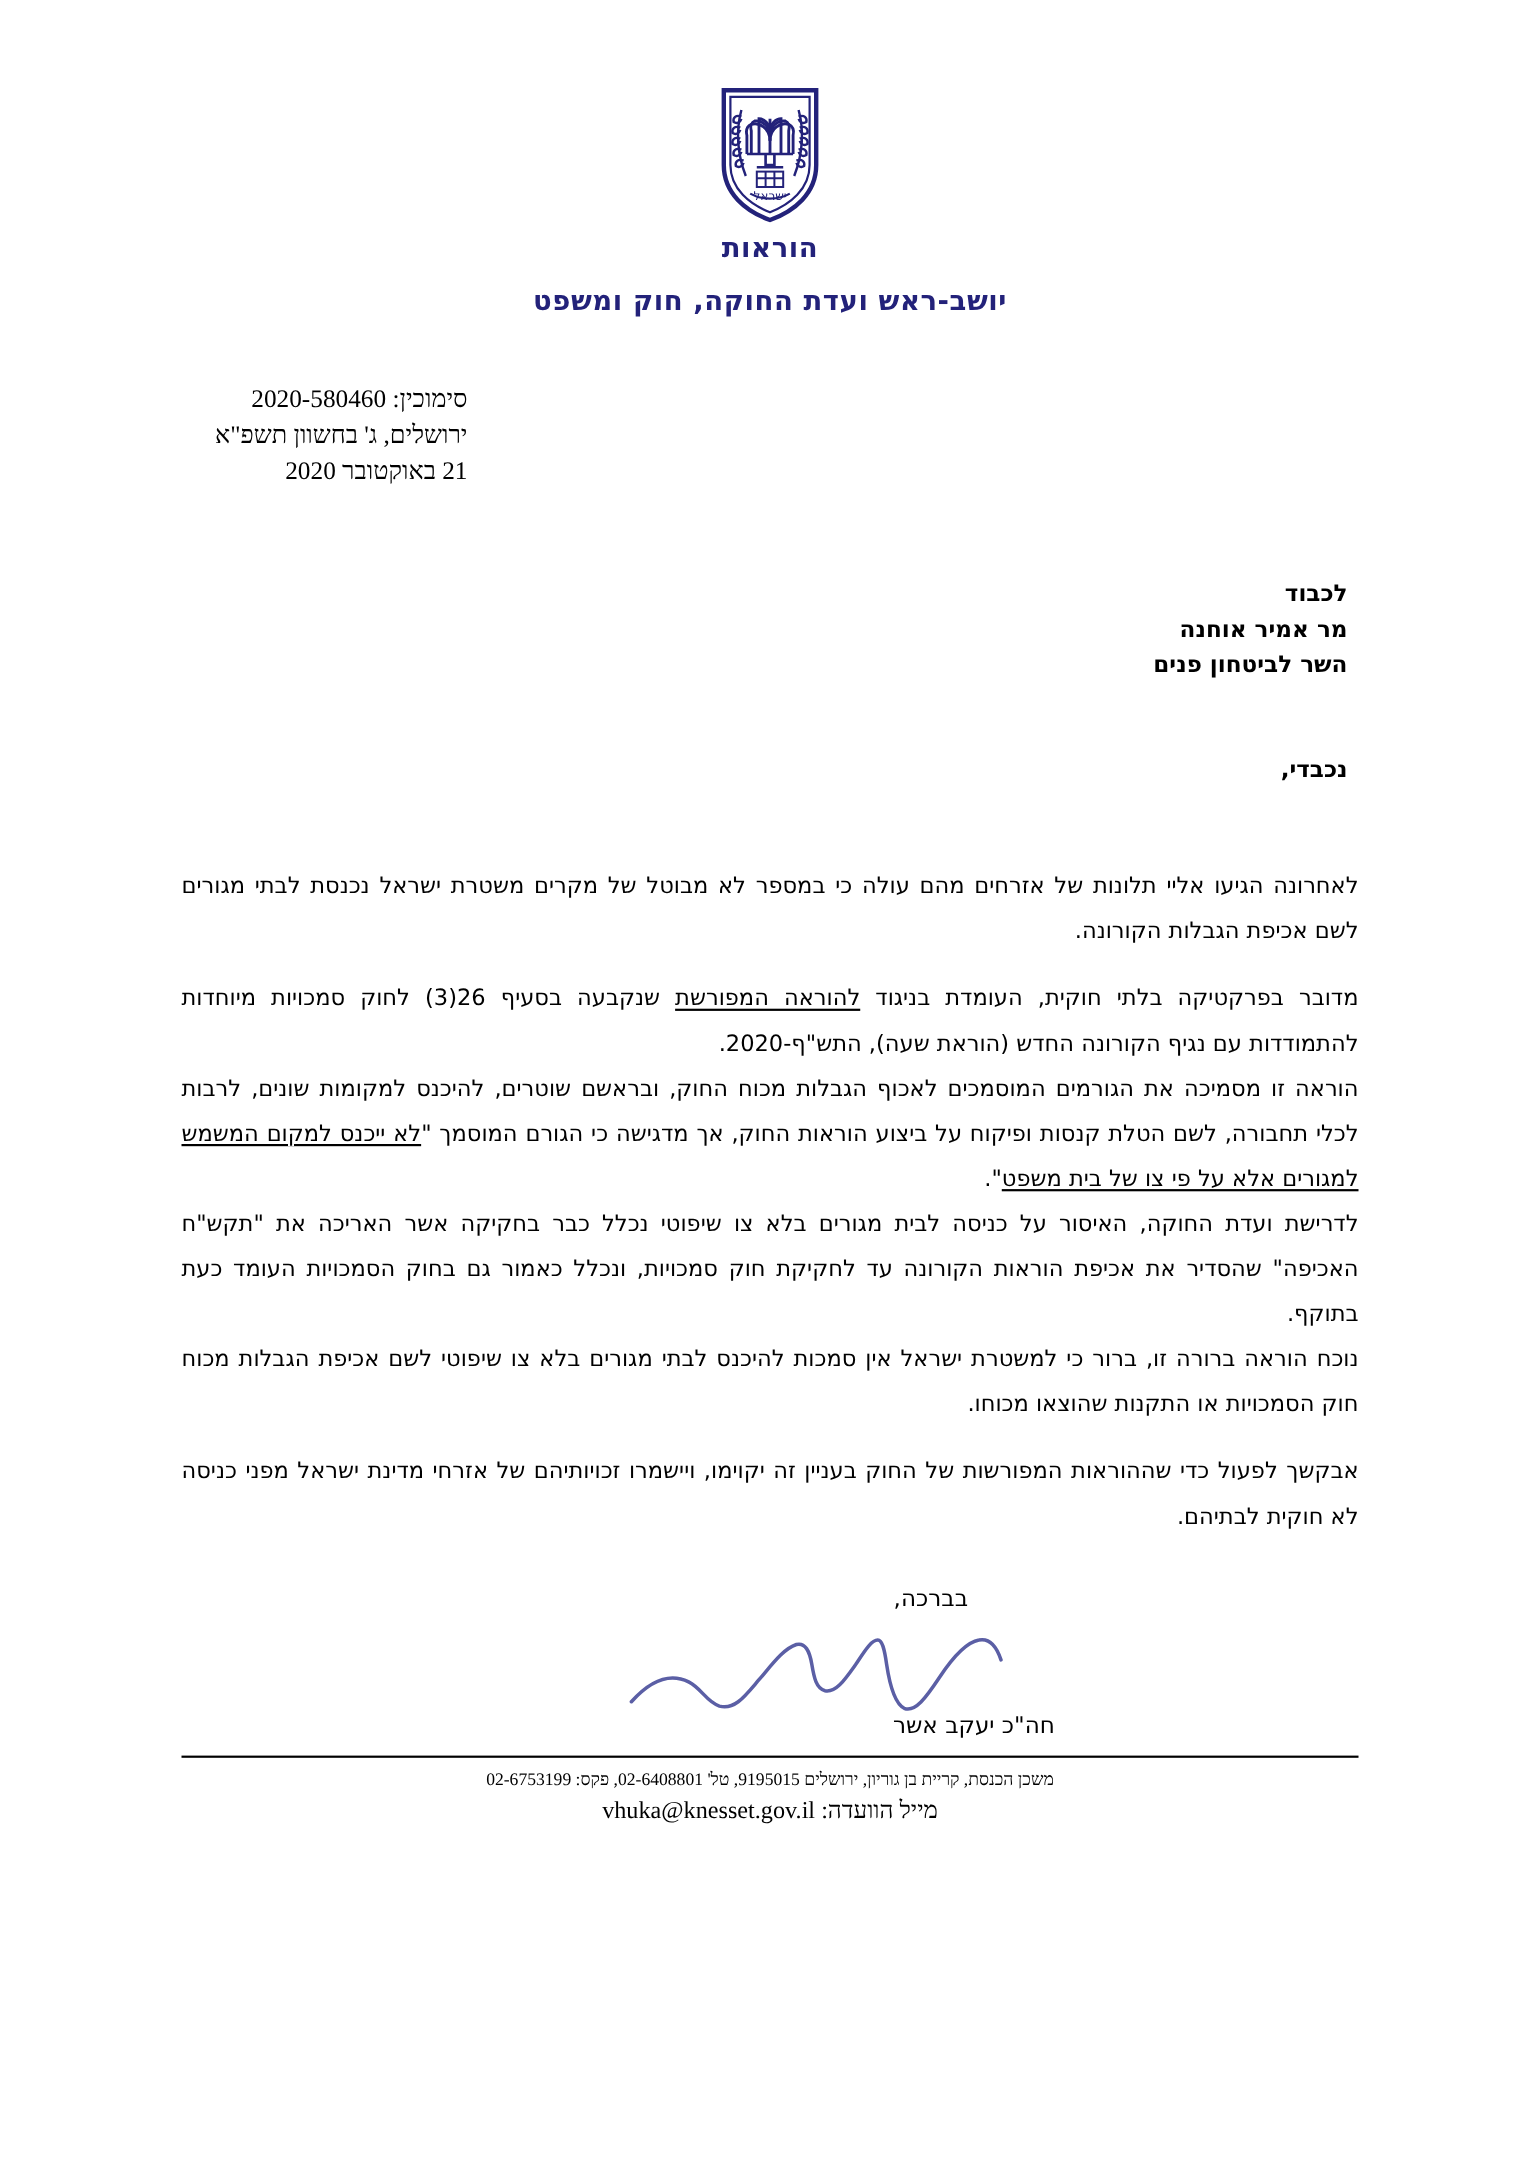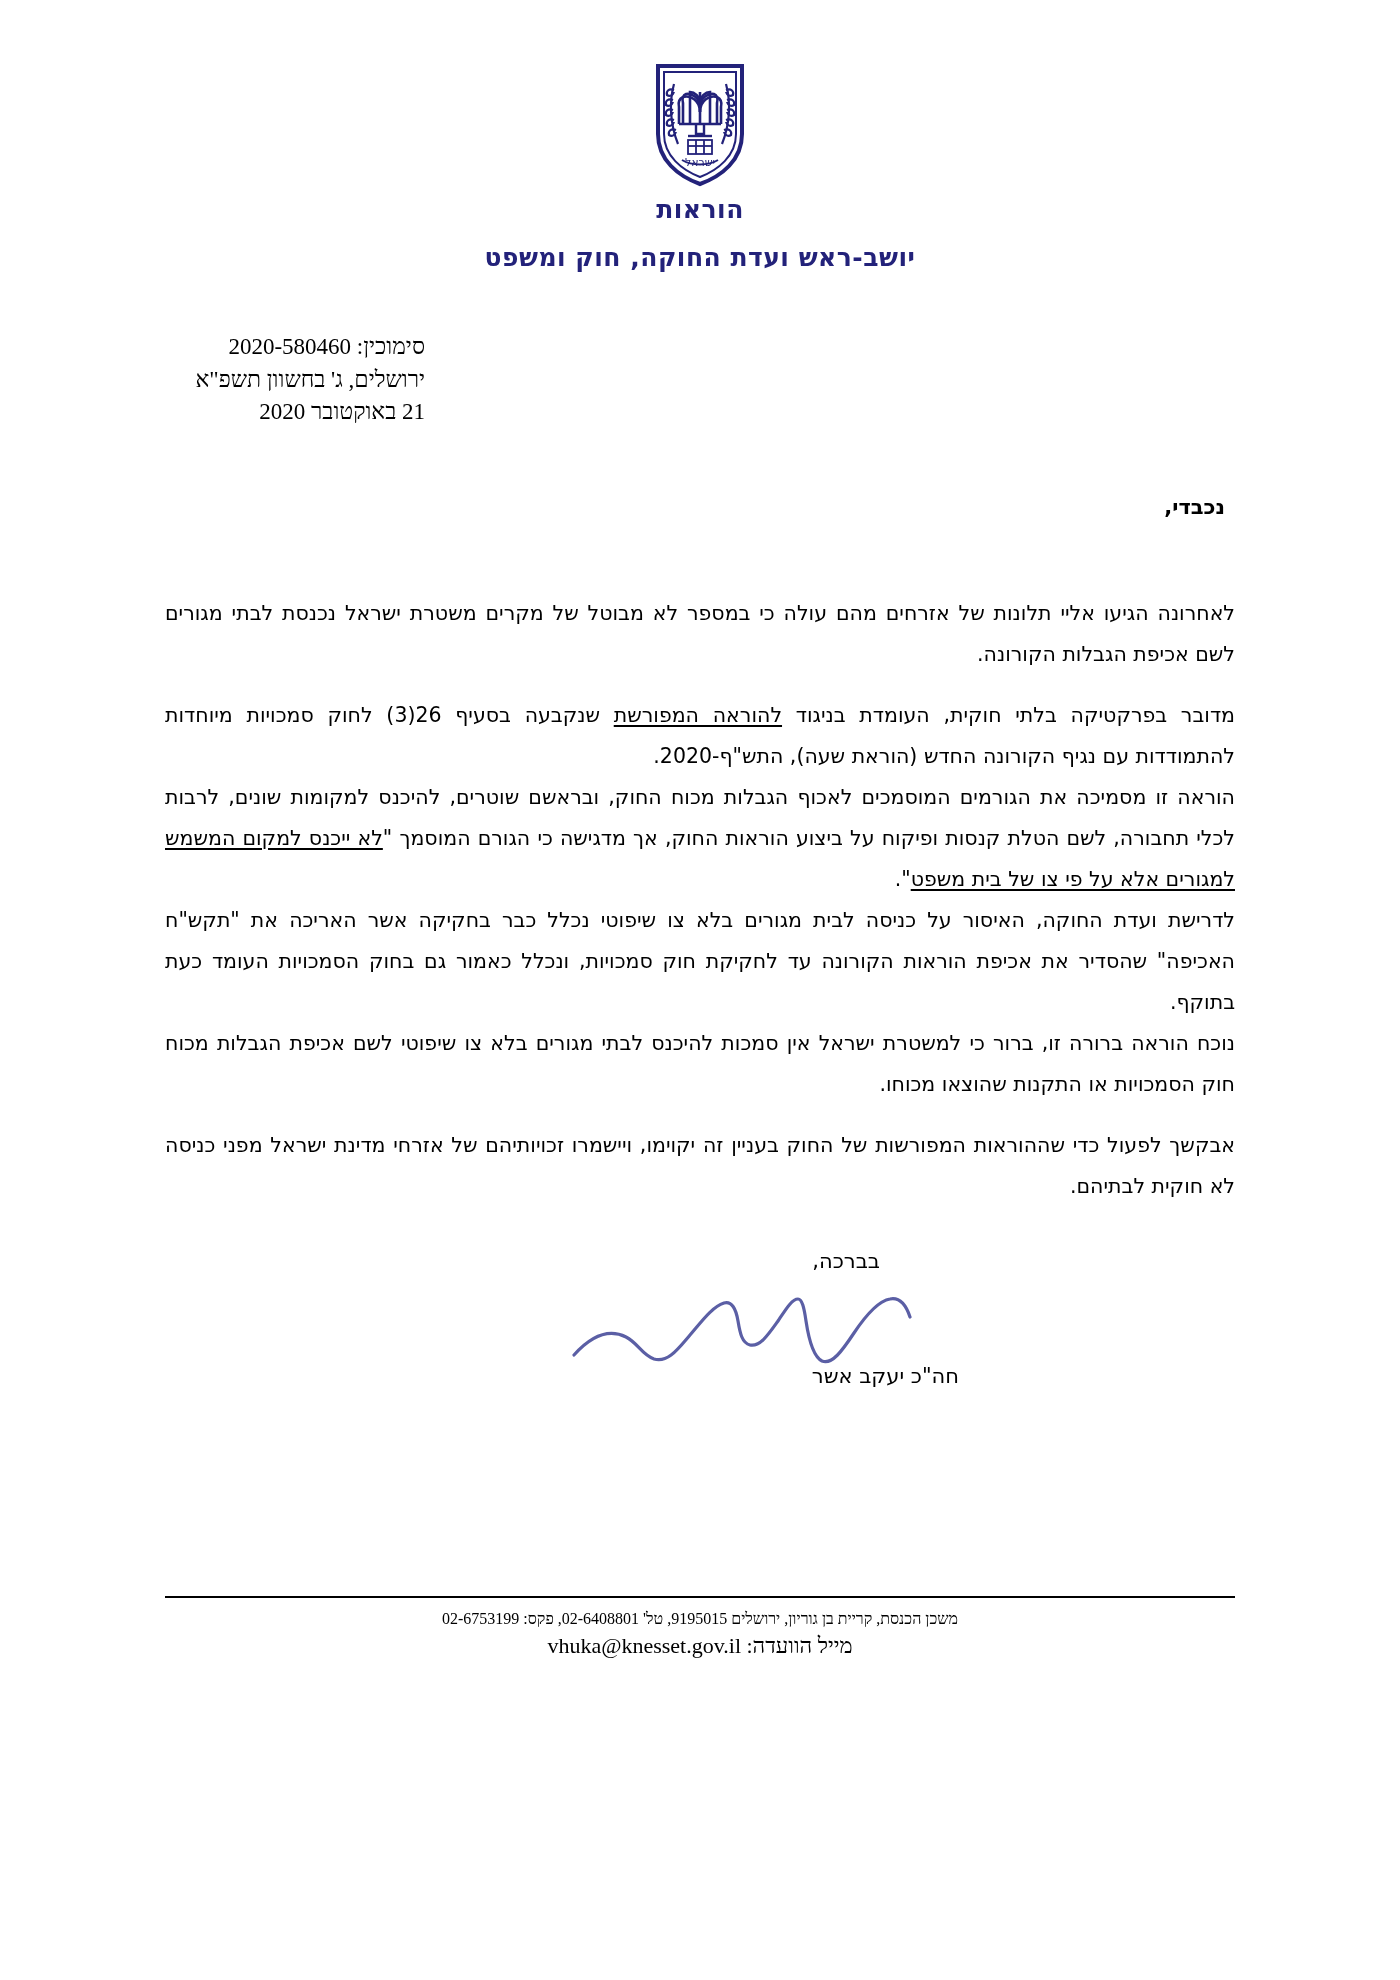--- a/index.html
+++ b/index.html
@@ -13,21 +13,21 @@
     font-family: "Liberation Serif", "DejaVu Serif", serif;
     color: #000000;
     position: relative;
     overflow: hidden;
   }
   .page {
     width: 1400px;
     height: 1780px;
     position: relative;
     box-sizing: border-box;
-    padding: 0 165px;
+    padding: 16px 165px;
   }
 
   
   .emblem-wrap {
     padding-top: 62px;
     display: flex;
     justify-content: center;
   }
   .emblem {
     width: 96px;
@@ -228,20 +228,25 @@
     <div class="lh-1">הוראות</div>
     <div class="lh-2">יושב-ראש ועדת החוקה, חוק ומשפט</div>
   </div>
 
   <div class="refblock">
     <div>סימוכין: 2020-580460</div>
     <div>ירושלים, ג' בחשוון תשפ"א</div>
     <div>21 באוקטובר 2020</div>
   </div>
 
+  <div class="addressee">
+    <div>לכבוד</div>
+    <div>מר אמיר אוחנה</div>
+    <div>השר לביטחון פנים</div>
+  </div>
 
   <div class="salutation">נכבדי,</div>
 
   <div class="body-text">
     <p>לאחרונה הגיעו אליי תלונות של אזרחים מהם עולה כי במספר לא מבוטל של מקרים משטרת ישראל נכנסת לבתי מגורים לשם אכיפת הגבלות הקורונה.</p>
 
     <p class="tight">
       <span>מדובר בפרקטיקה בלתי חוקית, העומדת בניגוד </span><span class="u">להוראה המפורשת</span><span> שנקבעה בסעיף 26(3) לחוק סמכויות מיוחדות להתמודדות עם נגיף הקורונה החדש (הוראת שעה), התש"ף-2020.</span>
     </p>
 

